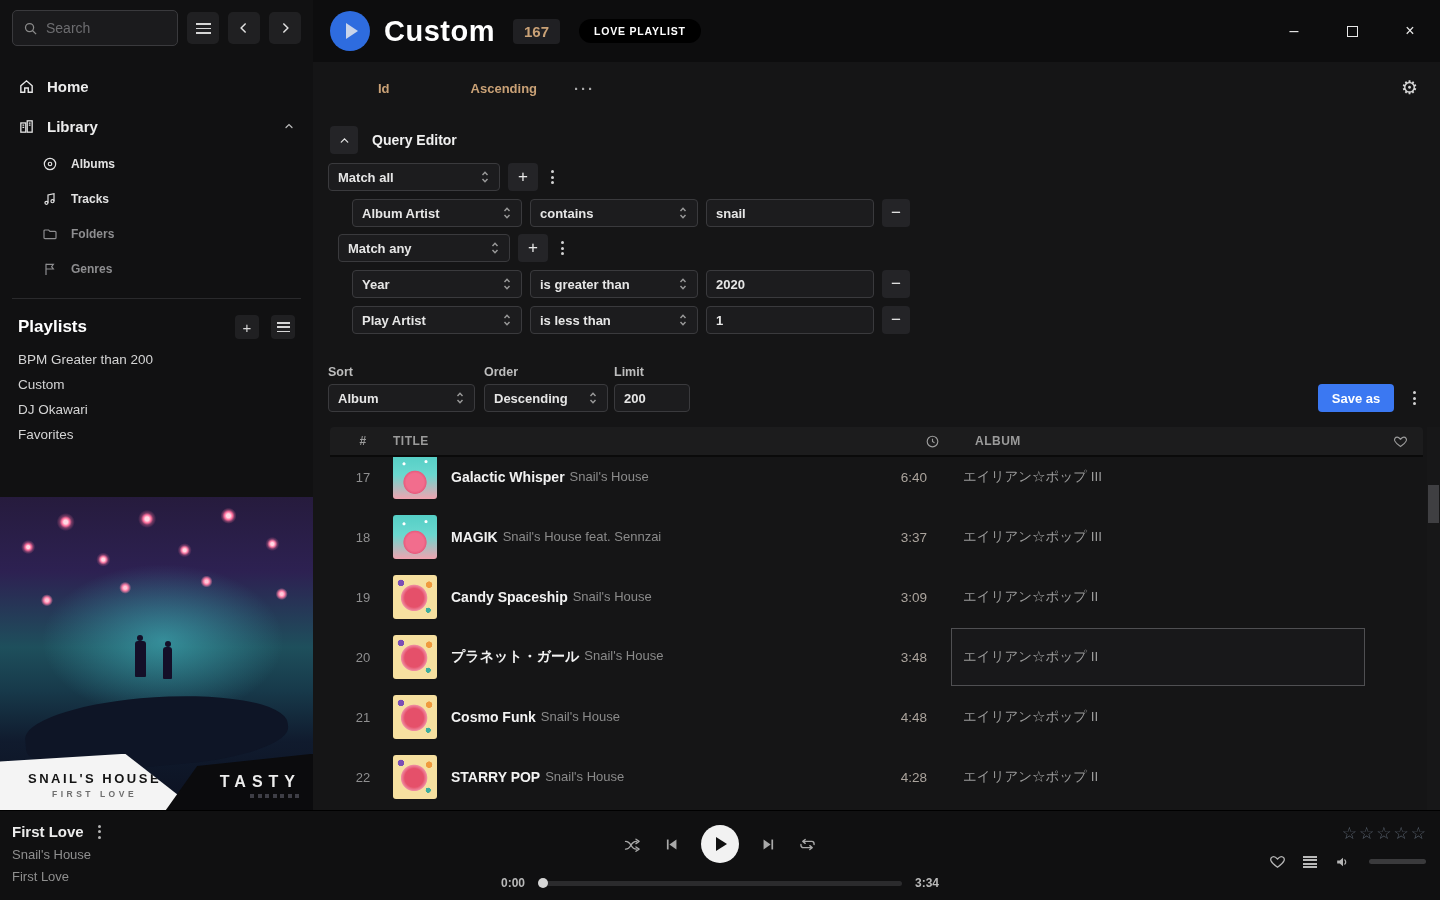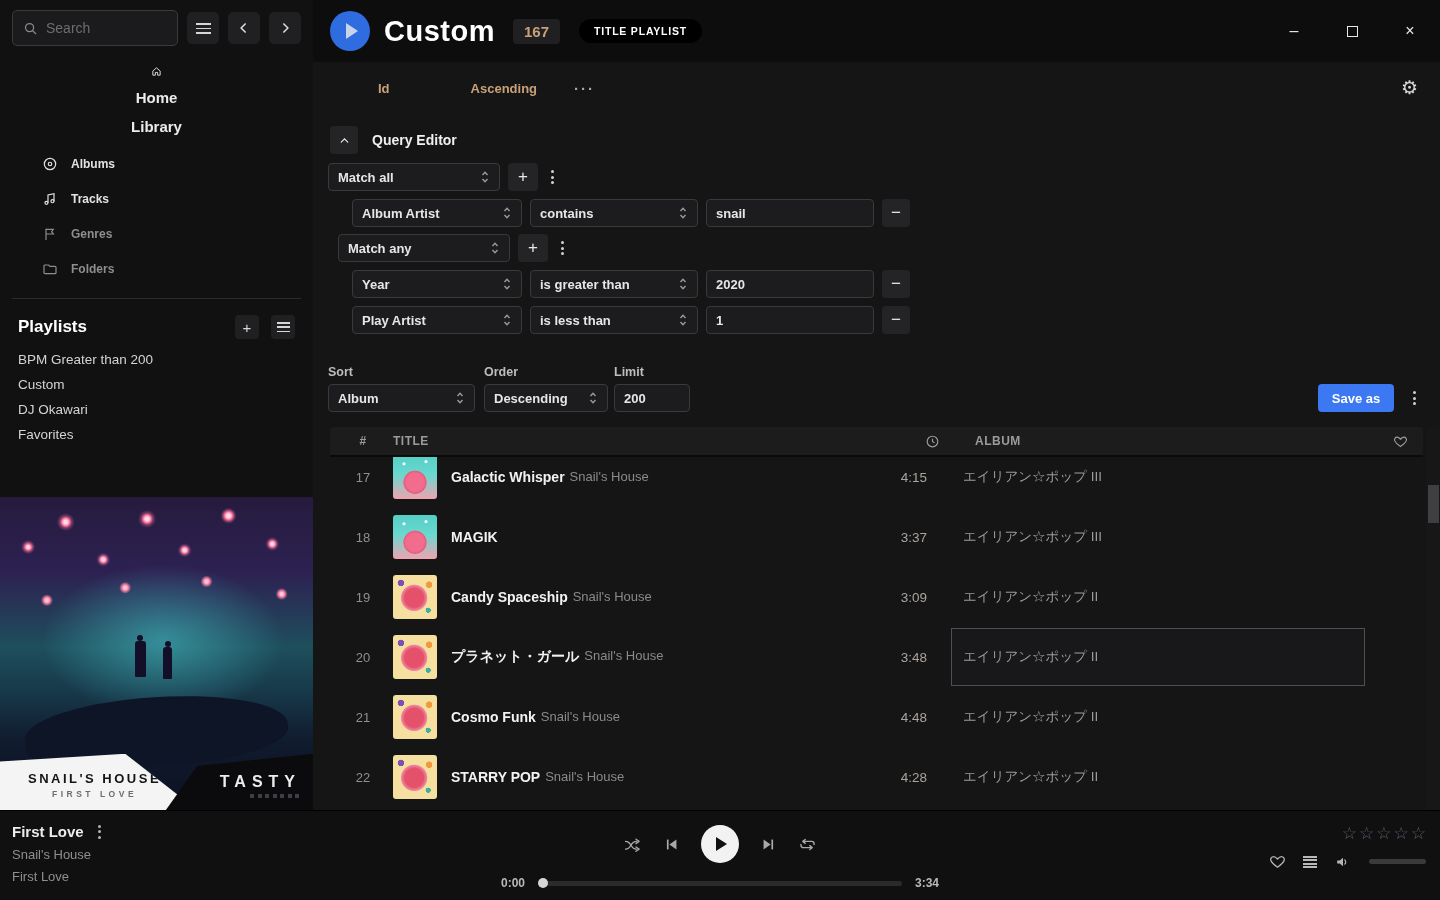--- a/index.html
+++ b/index.html
@@ -11,21 +11,21 @@
   .sidebar { position:absolute; left:0; top:0; width:313px; height:810px; background:#111112; z-index:5; }
   .sb-top { padding:10px 12px 0 12px; }
   .search-row { display:flex; gap:9px; align-items:center; }
   .search-box { display:flex; align-items:center; gap:8px; width:166px; height:36px; background:#1b1b1d; border:1px solid #3a3a3d; border-radius:5px; padding:0 10px; }
   .search-box svg { flex:0 0 auto; }
   .search-box input { background:transparent; border:none; outline:none; color:#cfcfcf; font-size:14px; width:100%; font-family:"Liberation Sans",sans-serif; }
   .search-box input::placeholder { color:#6d6d70; }
   .sq-btn { width:32px; height:32px; background:#202022; border-radius:5px; display:flex; align-items:center; justify-content:center; cursor:pointer; }
   .hamburger { width:15px; height:11px; background:repeating-linear-gradient(180deg,#d6d6d6 0 1.8px,transparent 1.8px 4.6px); }
   .nav { margin-top:20px; }
-  .nav-row { display:flex; align-items:center; gap:12px; height:40px; color:#ececec; font-size:15px; font-weight:700; padding:0 6px;flex-direction:column; }
+  .nav-row { display:flex; align-items:center; gap:12px; height:40px; color:#ececec; font-size:15px; font-weight:700; padding:0 6px; }
   .nav-row .grow { flex:1; }
   .sub-nav { padding-left:30px; }
   .sub-row { display:flex; align-items:center; gap:13px; height:35px; color:#e2e2e2; font-size:12px; font-weight:700; }
   .sub-row.dim { color:#8e8e90; }
   .sub-row.dim svg { stroke:#8e8e90 !important; }
   .sb-divider { height:1px; background:#2a2a2c; margin:12px 0 10px 0; }
   .pl-header { display:flex; align-items:center; padding:6px 6px 6px 6px; }
   .pl-title { color:#fff; font-size:17px; font-weight:700; flex:1; }
   .pl-btn { width:24px; height:24px; background:#202022; border-radius:4px; color:#d8d8d8; display:flex; align-items:center; justify-content:center; font-size:15px; margin-left:12px; cursor:pointer; }
   .pl-list-glyph { width:13px; height:11px; background:repeating-linear-gradient(180deg,#d6d6d6 0 1.6px,transparent 1.6px 4.4px); }
@@ -223,30 +223,30 @@
           <div class="sub-row">
             <svg class="ic" width="16" height="16" viewBox="0 0 24 24" fill="none" stroke="#e2e2e2" stroke-width="1.8">
                 <path d="M9 17.5V6l9-2v11.5"></path>
                 <circle cx="6.7" cy="17.8" r="2.3"></circle>
                 <circle cx="15.7" cy="15.3" r="2.3"></circle>
               </svg>
             <span>Tracks</span>
           </div>
           <div class="sub-row dim">
             <svg class="ic" width="16" height="16" viewBox="0 0 24 24" fill="none" stroke="#8e8e90" stroke-width="1.8">
+                <path d="M3 7.5A1.5 1.5 0 014.5 6H10l2 2h7.5A1.5 1.5 0 0121 9.5v8A1.5 1.5 0 0119.5 19h-15A1.5 1.5 0 013 17.5z"></path>
+              </svg>
+            <span>Folders</span>
+          </div>
+          <div class="sub-row dim">
+            <svg class="ic" width="16" height="16" viewBox="0 0 24 24" fill="none" stroke="#8e8e90" stroke-width="1.8">
                 <path d="M6 21V4"></path>
                 <path d="M6 5h11l-2.6 3.5L17 12H6"></path>
               </svg>
             <span>Genres</span>
-          </div>
-          <div class="sub-row dim">
-            <svg class="ic" width="16" height="16" viewBox="0 0 24 24" fill="none" stroke="#8e8e90" stroke-width="1.8">
-                <path d="M3 7.5A1.5 1.5 0 014.5 6H10l2 2h7.5A1.5 1.5 0 0121 9.5v8A1.5 1.5 0 0119.5 19h-15A1.5 1.5 0 013 17.5z"></path>
-              </svg>
-            <span>Folders</span>
           </div>
         </div>
       </div>
 
       <div class="sb-divider"></div>
 
       <div class="pl-header">
         <span class="pl-title">Playlists</span>
         <span class="pl-btn">
             <span>+</span>
@@ -303,21 +303,21 @@
     </div>
   </div>
 
   <div class="main">
     <div class="titlebar">
       <div class="play-big">
           <span class="tri"></span>
         </div>
       <span class="page-title">Custom</span>
       <span class="count-badge">167</span>
-      <span class="smart-pill">TITLE PLAYLIST</span>
+      <span class="smart-pill">LOVE PLAYLIST</span>
       <div class="win-controls">
         <span class="win-btn">–</span>
         <span class="win-btn">
             <span class="win-max-glyph"></span>
           </span>
         <span class="win-btn">×</span>
       </div>
     </div>
 
     <div class="content">
@@ -470,32 +470,33 @@
       <div class="rows-clip">
         <div class="rows">
 
             <div class="trow">
               <span class="c-num">17</span>
               <span class="thumb art-a"></span>
               <span class="c-title">
                 <span class="t-name">Galactic Whisper</span>
                 <span class="t-artist">Snail's House</span>
               </span>
-              <span class="c-dur">4:15</span>
+              <span class="c-dur">6:40</span>
               <span class="c-album">
                 <span>エイリアン☆ポップ III</span>
               </span>
               <span class="c-fav"></span>
             </div>
 
             <div class="trow">
               <span class="c-num">18</span>
               <span class="thumb art-a"></span>
               <span class="c-title">
                 <span class="t-name">MAGIK</span>
+                <span class="t-artist">Snail's House feat. Sennzai</span>
               </span>
               <span class="c-dur">3:37</span>
               <span class="c-album">
                 <span>エイリアン☆ポップ III</span>
               </span>
               <span class="c-fav"></span>
             </div>
 
             <div class="trow">
               <span class="c-num">19</span>

